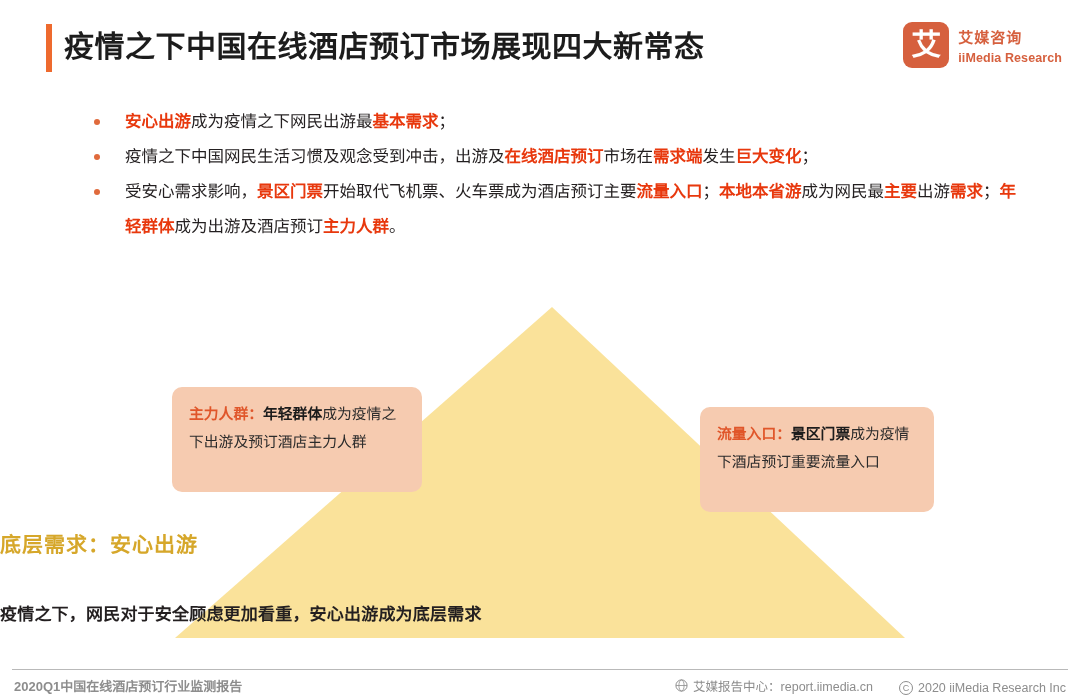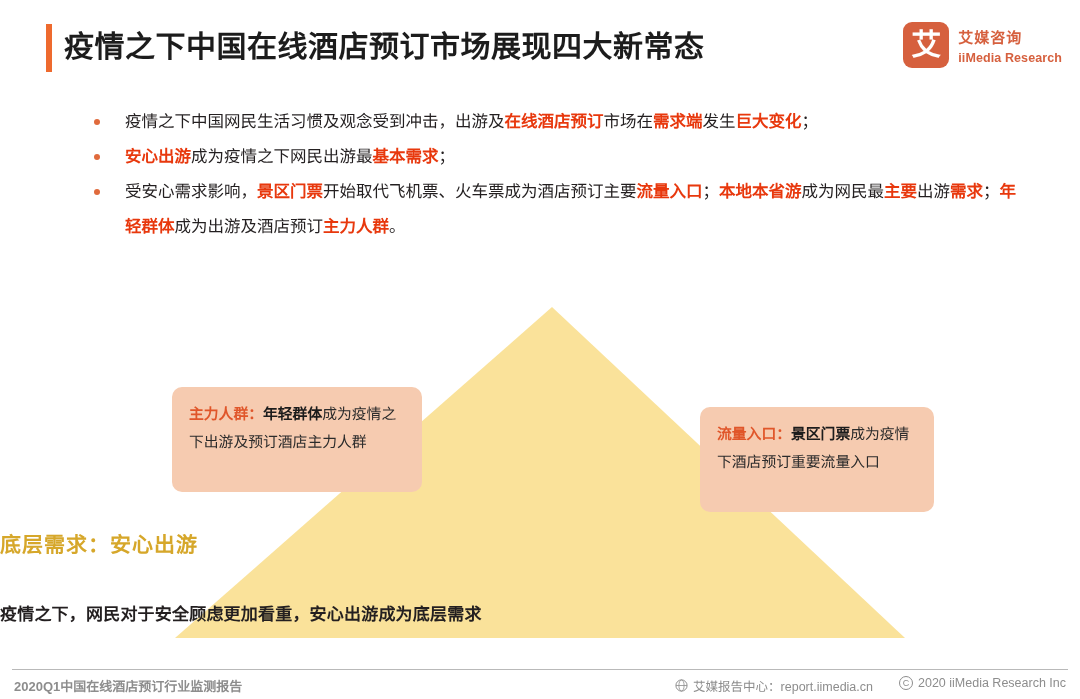--- a/index.html
+++ b/index.html
@@ -164,21 +164,21 @@
     left: 14px; top: 676px;
     font-size: 13px;
     font-weight: 700;
     color: #8d8d8d;
     white-space: nowrap;
   }
   .footer-right {
     position: absolute;
     right: 14px; top: 676px;
     display: flex;
-    align-items: flex-start;
+    align-items: flex-end;
     gap: 26px;
     font-size: 12.5px;
     color: #8d8d8d;
     white-space: nowrap;
   }
   .footer-item { display: flex; align-items: center; gap: 5px; }
   .globe-icon { display: inline-block; width: 13px; height: 13px; }
   .copy-icon {
     display: inline-block;
     width: 12px; height: 12px;
@@ -202,25 +202,25 @@
     <div class="logo-text">
       <div class="logo-cn" style="color: rgb(214, 96, 62);">艾媒咨询</div>
       <div class="logo-en" style="color: rgb(214, 96, 62);">iiMedia Research</div>
     </div>
   </div>
 </div>
 
 <div class="bullets">
   <div class="bullet-row">
     <span class="bullet-dot"></span>
-    <span class="bullet-text"><span>疫情之下中国网民生活习惯及观念受到冲击，出游及</span><span class="hl" style="color: rgb(232, 56, 13);">在线酒店预订</span><span>市场在</span><span class="hl" style="color: rgb(232, 56, 13);">需求端</span><span>发生</span><span class="hl" style="color: rgb(232, 56, 13);">巨大变化</span><span>；</span></span>
+    <span class="bullet-text"><span class="hl" style="color: rgb(232, 56, 13);">安心出游</span><span>成为疫情之下网民出游最</span><span class="hl" style="color: rgb(232, 56, 13);">基本需求</span><span>；</span></span>
   </div>
   <div class="bullet-row">
     <span class="bullet-dot"></span>
-    <span class="bullet-text"><span class="hl" style="color: rgb(232, 56, 13);">安心出游</span><span>成为疫情之下网民出游最</span><span class="hl" style="color: rgb(232, 56, 13);">基本需求</span><span>；</span></span>
+    <span class="bullet-text"><span>疫情之下中国网民生活习惯及观念受到冲击，出游及</span><span class="hl" style="color: rgb(232, 56, 13);">在线酒店预订</span><span>市场在</span><span class="hl" style="color: rgb(232, 56, 13);">需求端</span><span>发生</span><span class="hl" style="color: rgb(232, 56, 13);">巨大变化</span><span>；</span></span>
   </div>
   <div class="bullet-row">
     <span class="bullet-dot"></span>
     <span class="bullet-text"><span>受安心需求影响，</span><span class="hl" style="color: rgb(232, 56, 13);">景区门票</span><span>开始取代飞机票、火车票成为酒店预订主要</span><span class="hl" style="color: rgb(232, 56, 13);">流量入口</span><span>；</span><span class="hl" style="color: rgb(232, 56, 13);">本地本省游</span><span>成为网民最</span><span class="hl" style="color: rgb(232, 56, 13);">主要</span><span>出游</span><span class="hl" style="color: rgb(232, 56, 13);">需求</span><span>；</span><span class="hl" style="color: rgb(232, 56, 13);">年轻群体</span><span>成为出游及酒店预订</span><span class="hl" style="color: rgb(232, 56, 13);">主力人群</span><span>。</span></span>
   </div>
 </div>
 
 <div class="pyramid-area">
   <svg class="pyramid-svg" width="1080" height="360">
     <polygon id="pyramid-poly" points="552,17 905,348 175,348" fill="#fae29a"></polygon>

